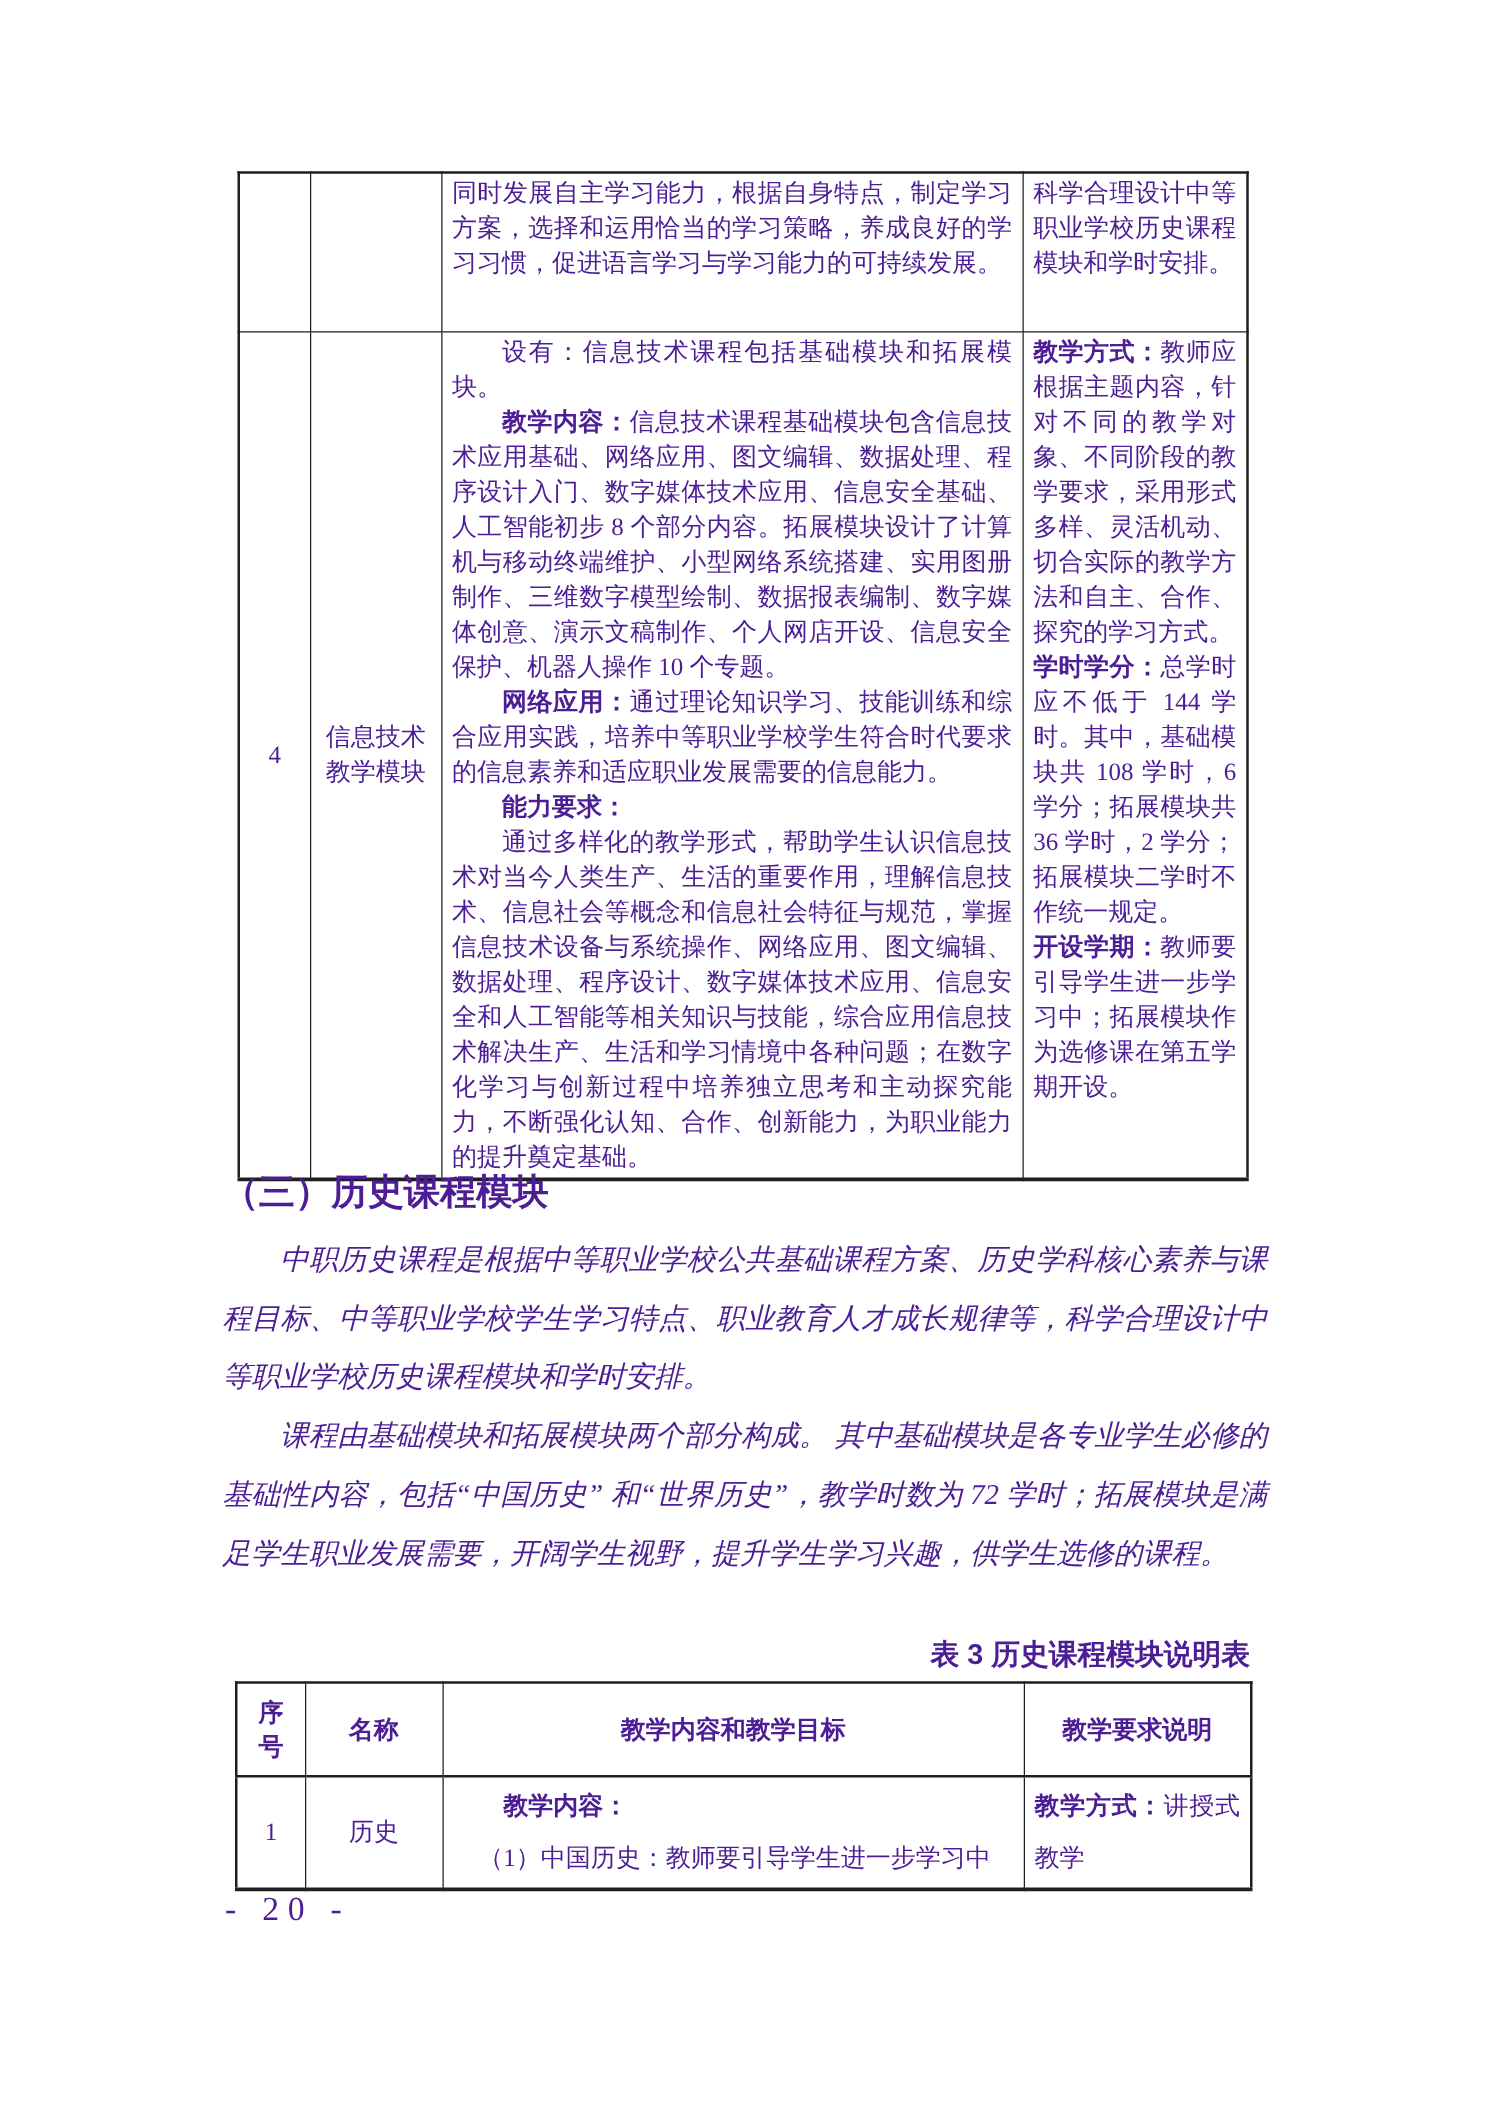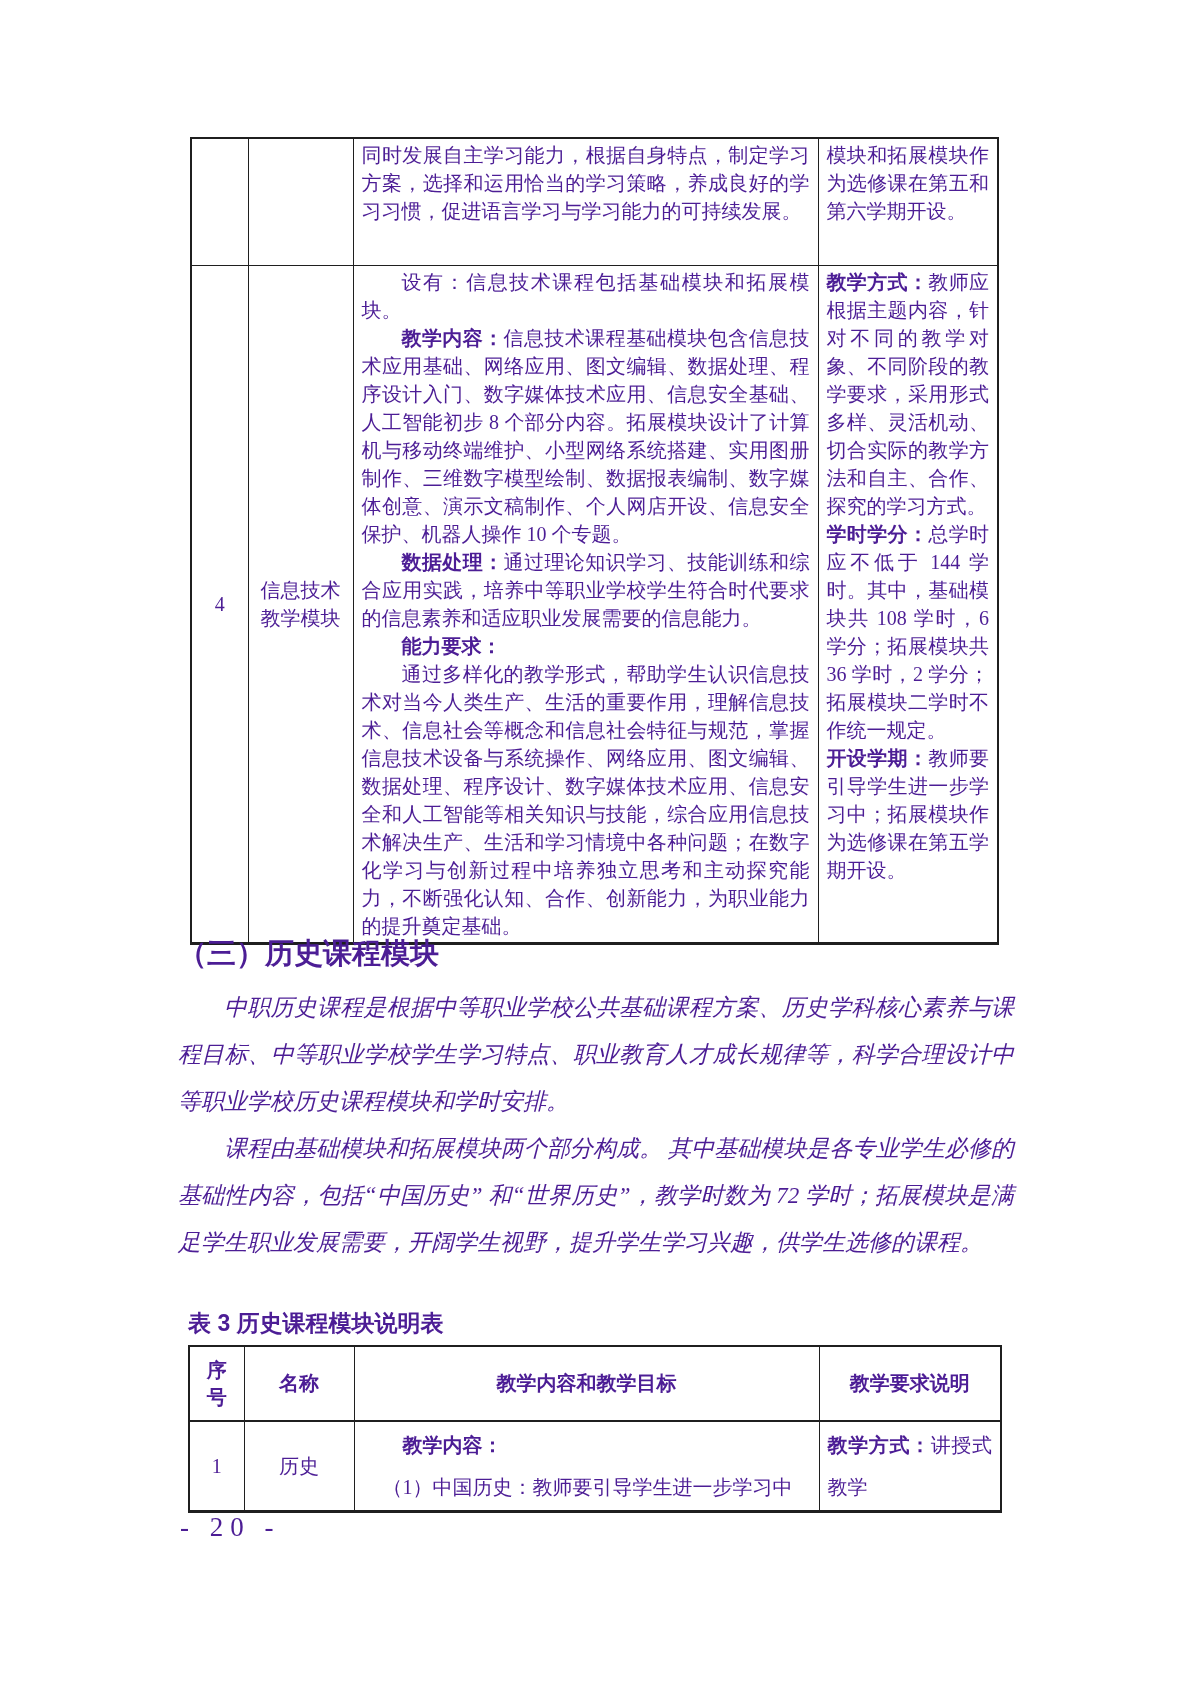--- a/index.html
+++ b/index.html
@@ -67,21 +67,21 @@
     text-align: justify;
     text-indent: 2em;
     font-style: italic;
   }
   
   .caption {
     position: absolute;
     left: 188px;
     top: 1308px;
     width: 812px;
-    text-align: left;
+    text-align: right;
     font-family: "Liberation Sans", sans-serif;
     font-size: 23px;
     font-weight: bold;
   }
   table.t3 {
     position: absolute;
     left: 188px;
     top: 1345px;
     width: 812px;
     table-layout: fixed;
@@ -133,30 +133,30 @@
         <col style="width:180px">
     </colgroup>
     <tbody>
         <tr class="rowcarry">
       <td class="cidx"></td>
       <td class="cname"></td>
       <td>
         <p class="cellp">同时发展自主学习能力，根据自身特点，制定学习方案，选择和运用恰当的学习策略，养成良好的学习习惯，促进语言学习与学习能力的可持续发展。</p>
       </td>
       <td class="creq">
-        <p class="cellp">模块和拓展模块作为选修课在第五和第六学期开设。</p>
+        <p class="cellp">科学合理设计中等职业学校历史课程模块和学时安排。</p>
       </td>
     </tr>
     <tr class="row4">
       <td class="cidx">4</td>
       <td class="cname">信息技术教学模块</td>
       <td>
         <p class="cellp indent"><span class="lab"></span><span>设有：信息技术课程包括基础模块和拓展模块。</span></p>
         <p class="cellp indent"><span class="lab">教学内容：</span><span>信息技术课程基础模块包含信息技术应用基础、网络应用、图文编辑、数据处理、程序设计入门、数字媒体技术应用、信息安全基础、人工智能初步 8 个部分内容。拓展模块设计了计算机与移动终端维护、小型网络系统搭建、实用图册制作、三维数字模型绘制、数据报表编制、数字媒体创意、演示文稿制作、个人网店开设、信息安全保护、机器人操作 10 个专题。</span></p>
-        <p class="cellp indent"><span class="lab">数据处理：</span><span>通过理论知识学习、技能训练和综合应用实践，培养中等职业学校学生符合时代要求的信息素养和适应职业发展需要的信息能力。</span></p>
+        <p class="cellp indent"><span class="lab">网络应用：</span><span>通过理论知识学习、技能训练和综合应用实践，培养中等职业学校学生符合时代要求的信息素养和适应职业发展需要的信息能力。</span></p>
         <p class="cellp indent"><span class="lab">能力要求：</span><span></span></p>
         <p class="cellp indent"><span class="lab"></span><span>通过多样化的教学形式，帮助学生认识信息技术对当今人类生产、生活的重要作用，理解信息技术、信息社会等概念和信息社会特征与规范，掌握信息技术设备与系统操作、网络应用、图文编辑、数据处理、程序设计、数字媒体技术应用、信息安全和人工智能等相关知识与技能，综合应用信息技术解决生产、生活和学习情境中各种问题；在数字化学习与创新过程中培养独立思考和主动探究能力，不断强化认知、合作、创新能力，为职业能力的提升奠定基础。</span></p>
       </td>
       <td class="creq">
         <p class="cellp"><span class="lab">教学方式：</span><span>教师应根据主题内容，针对不同的教学对象、不同阶段的教学要求，采用形式多样、灵活机动、切合实际的教学方法和自主、合作、探究的学习方式。</span></p>
         <p class="cellp"><span class="lab">学时学分：</span><span>总学时应不低于 144 学时。其中，基础模块共 108 学时，6 学分；拓展模块共 36 学时，2 学分；拓展模块二学时不作统一规定。</span></p>
         <p class="cellp"><span class="lab">开设学期：</span><span>教师要引导学生进一步学习中；拓展模块作为选修课在第五学期开设。</span></p>
       </td>
     </tr>
   </tbody>

